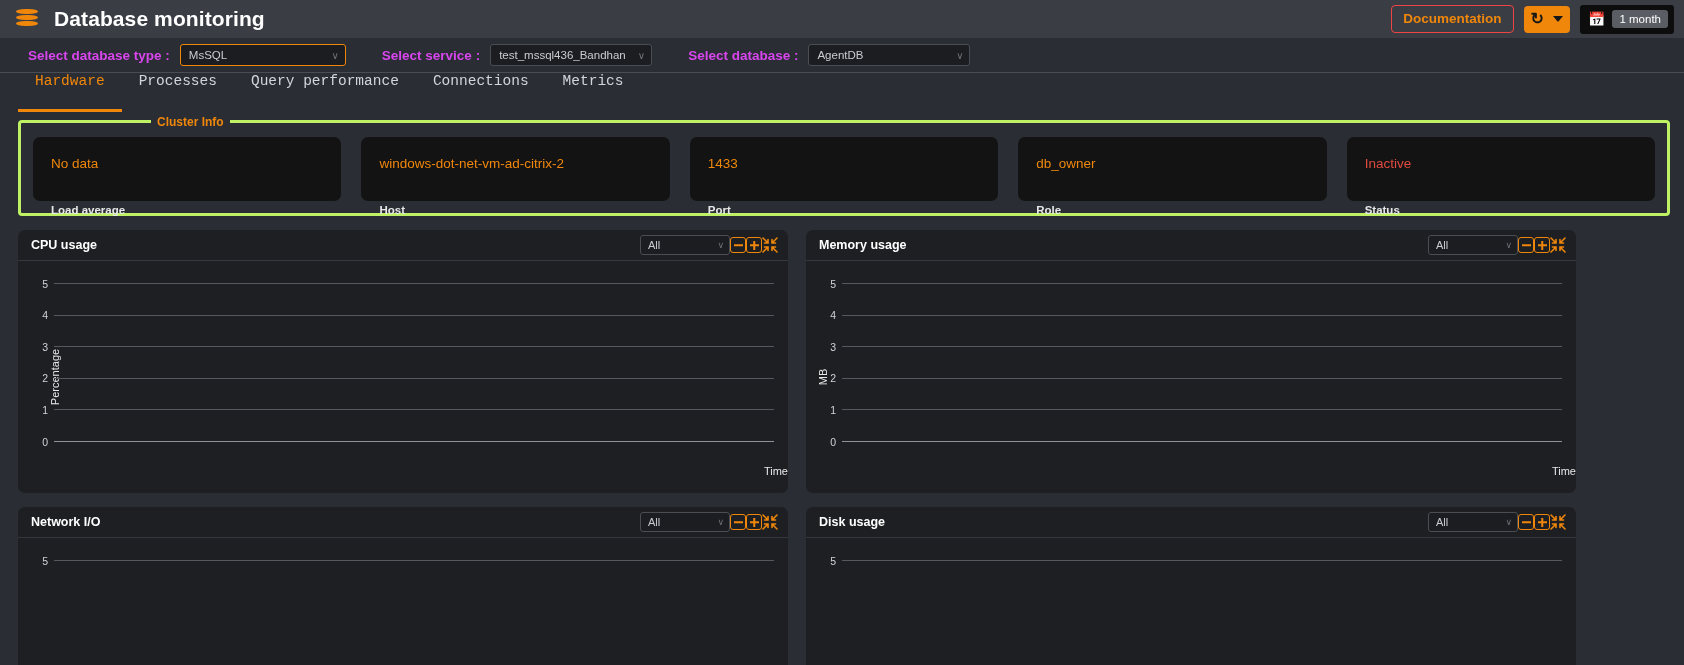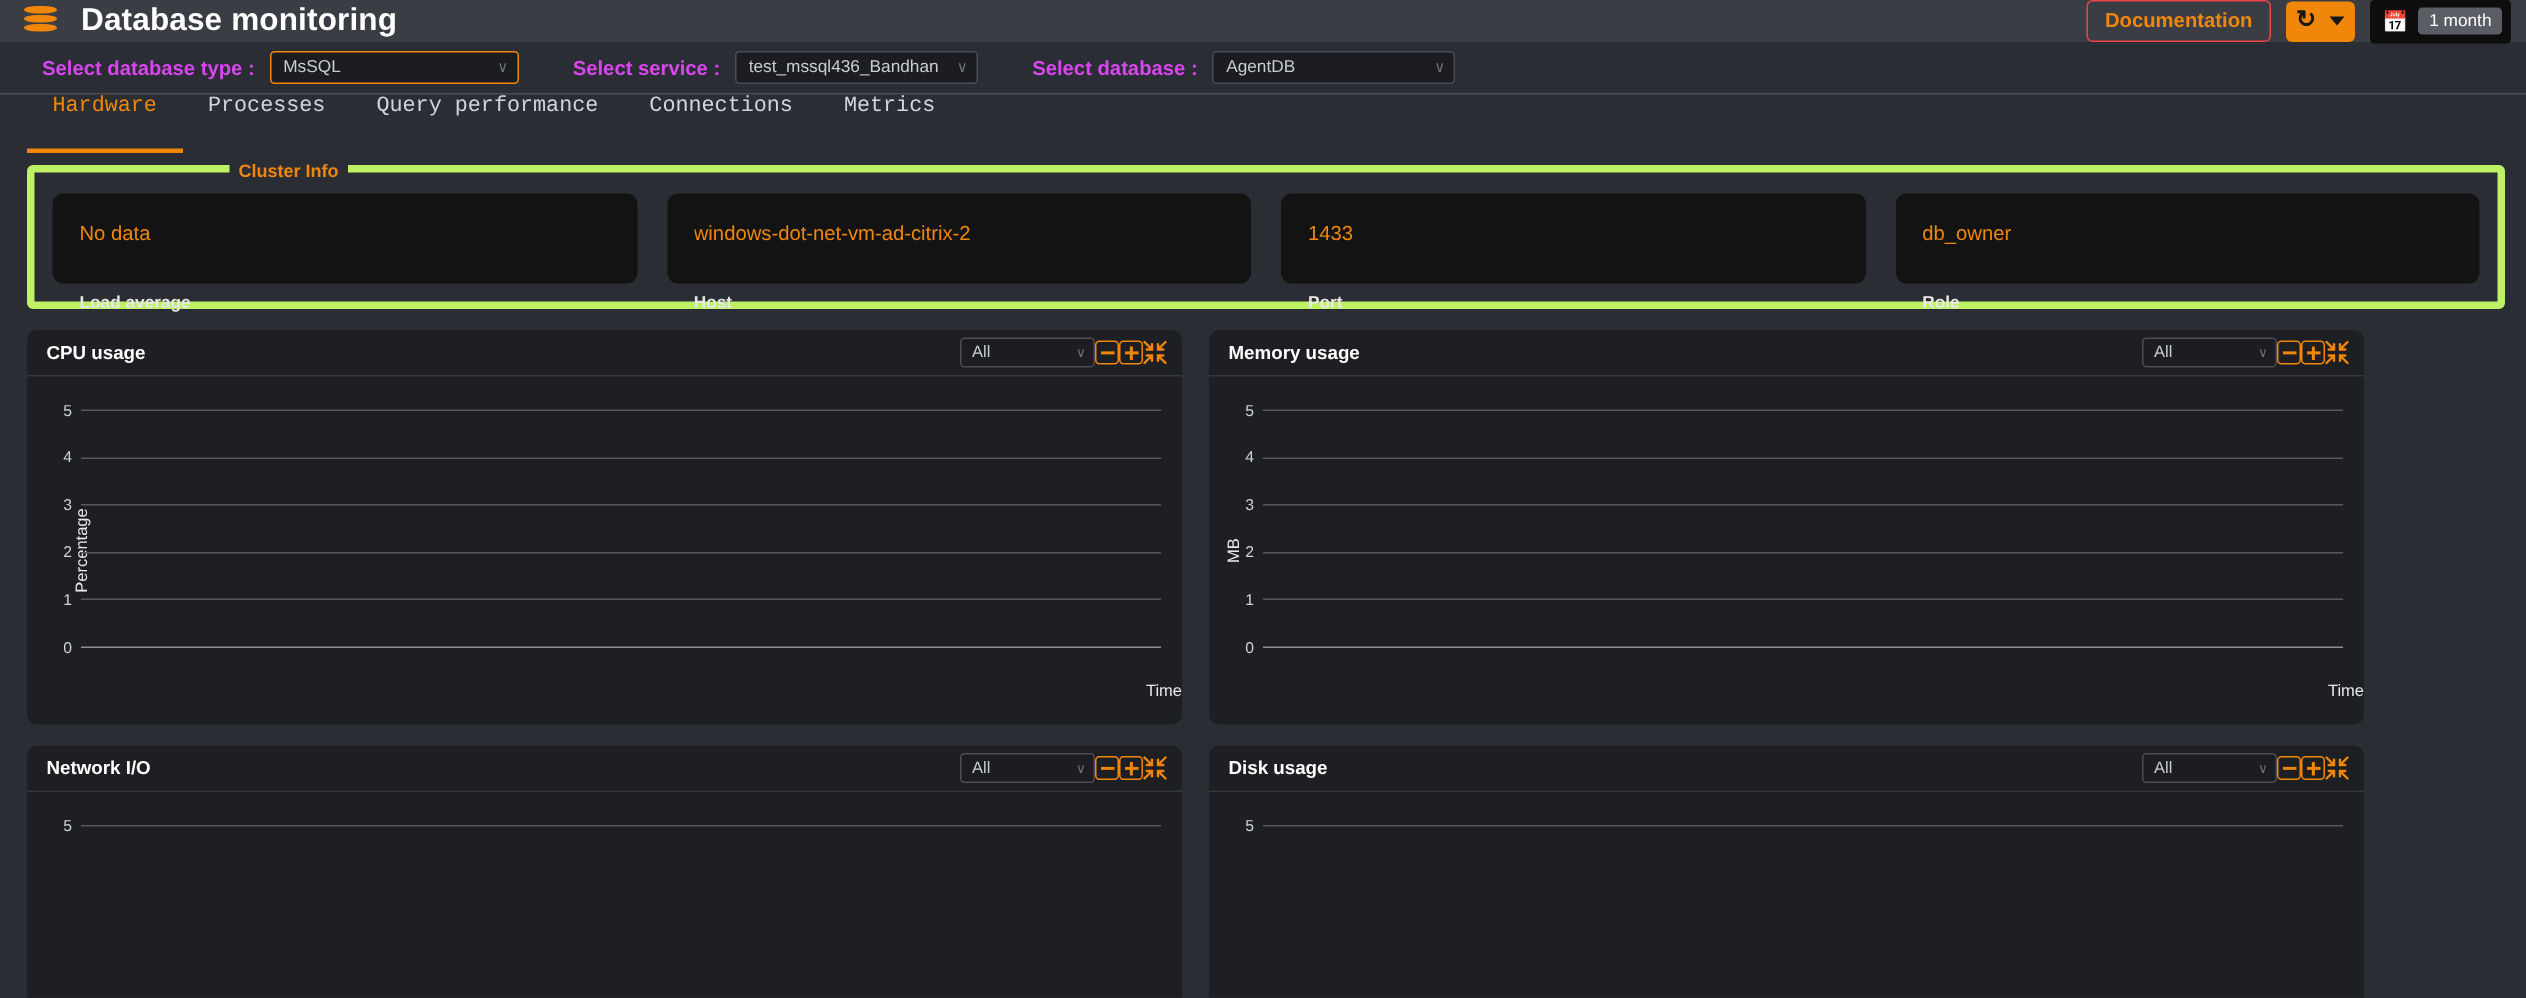--- a/index.html
+++ b/index.html
@@ -6,21 +6,21 @@
   html, body {
     width: 1684px; height: 665px;
     background: #2a2d33;
     font-family: "Liberation Sans", sans-serif;
     overflow: hidden;
     color: #e8e8e8;
   }
 
   
   .topbar {
-    height: 28px; width: 100%;
+    height: 38px; width: 100%;
     background: #3a3d44;
     display: flex; align-items: center;
     padding: 0 10px 0 14px;
     position: relative;
   }
   .db-icon { width: 26px; height: 26px; flex: 0 0 26px; position: relative; }
   .db-icon span {
     display: block; position: absolute; left: 2px; width: 22px; height: 5px;
     background: #f0870b; border-radius: 50%/60%;
   }
@@ -104,21 +104,21 @@
     margin-left: auto; display: flex; align-items: center; gap: 6px;
     font-size: 12.5px; color: #e8e8e8; padding-bottom: 9px; white-space: nowrap;
   }
   .arrows { display: inline-flex; flex-direction: column; gap: 1px; }
   .tri-up { width:0;height:0;border-left:5px solid transparent;border-right:5px solid transparent;border-bottom:6px solid #4caf50; }
   .tri-dn { width:0;height:0;border-left:5px solid transparent;border-right:5px solid transparent;border-top:6px solid #e04b3f; }
 
   
   .cluster {
     margin: 8px 14px 0 18px;
-    border: 5px solid #bef264; border-radius: 4px;
+    border: 3px solid #bef264; border-radius: 4px;
     padding: 14px 12px 12px 12px; position: relative;
     height: 96px;
   }
   .cluster-legend {
     position: absolute; top: -8px; left: 130px;
     background: #2a2d33; padding: 0 6px;
     color: #f0870b; font-size: 12px; font-weight: bold;
   }
   .cards { display: flex; gap: 20px; height: 100%; }
   .card {
@@ -255,20 +255,24 @@
         <div class="card-value">windows-dot-net-vm-ad-citrix-2</div>
         <div class="card-label">Host</div>
       </div>
       <div class="card">
         <div class="card-value">1433</div>
         <div class="card-label">Port</div>
       </div>
       <div class="card">
         <div class="card-value">db_owner</div>
         <div class="card-label">Role</div>
+      </div>
+      <div class="card">
+        <div class="card-value danger">Inactive</div>
+        <div class="card-label">Status</div>
       </div>
     </div>
 </div>
 
 <div class="grid" id="panel-grid">
     <div class="panel">
       <div class="panel-head">
         <div class="panel-title">CPU usage</div>
         <div class="panel-ctrls">
           <div class="panel-select">

